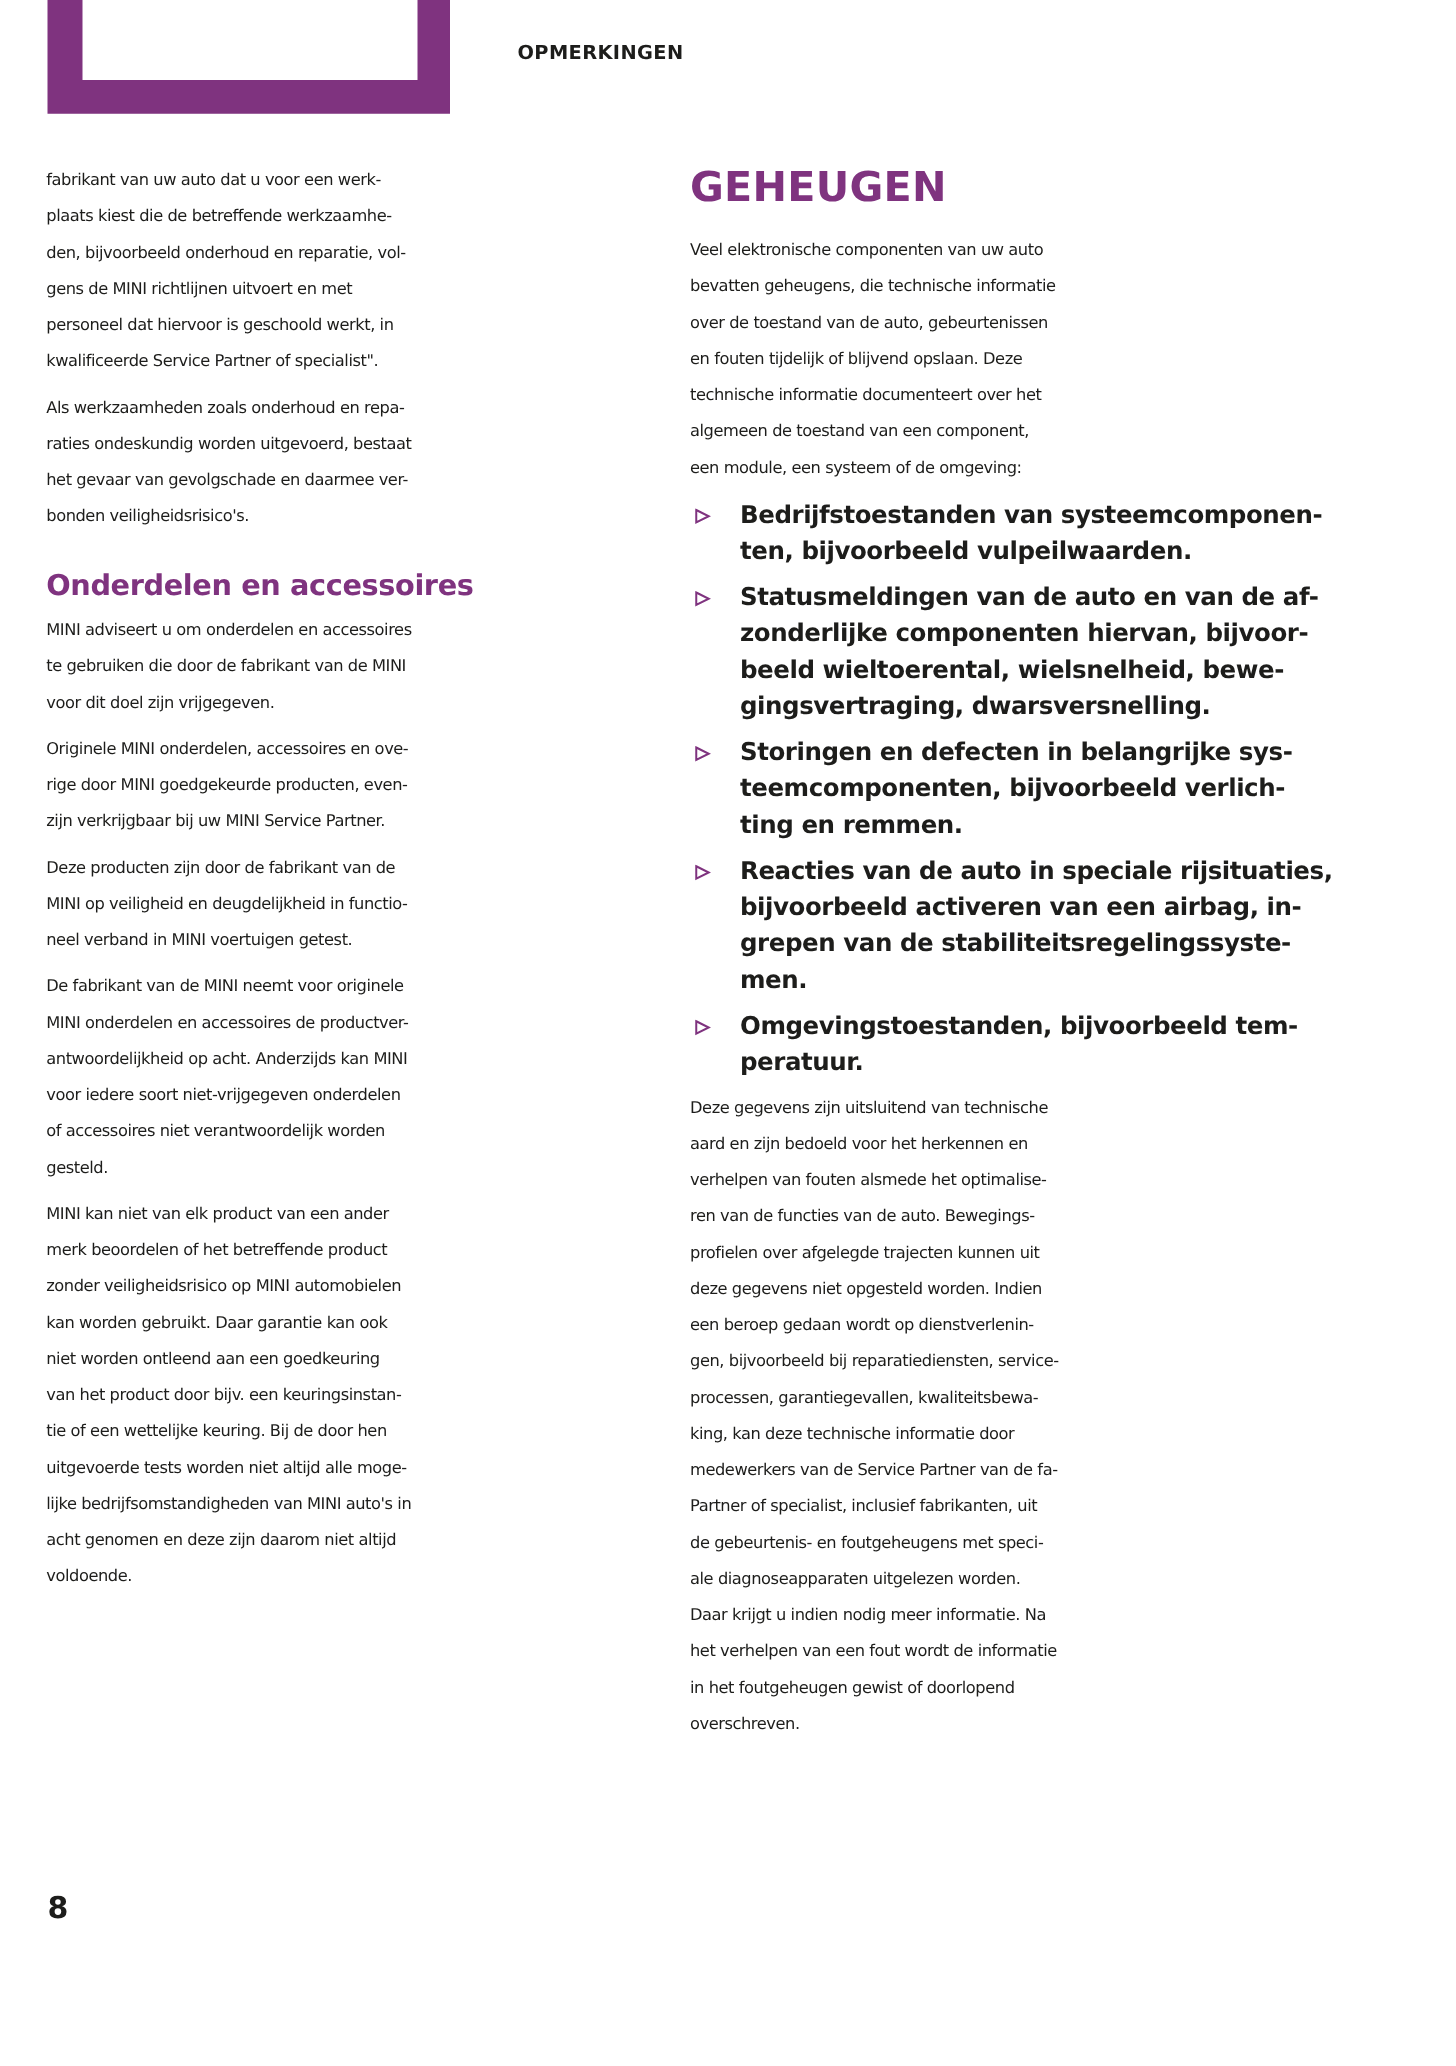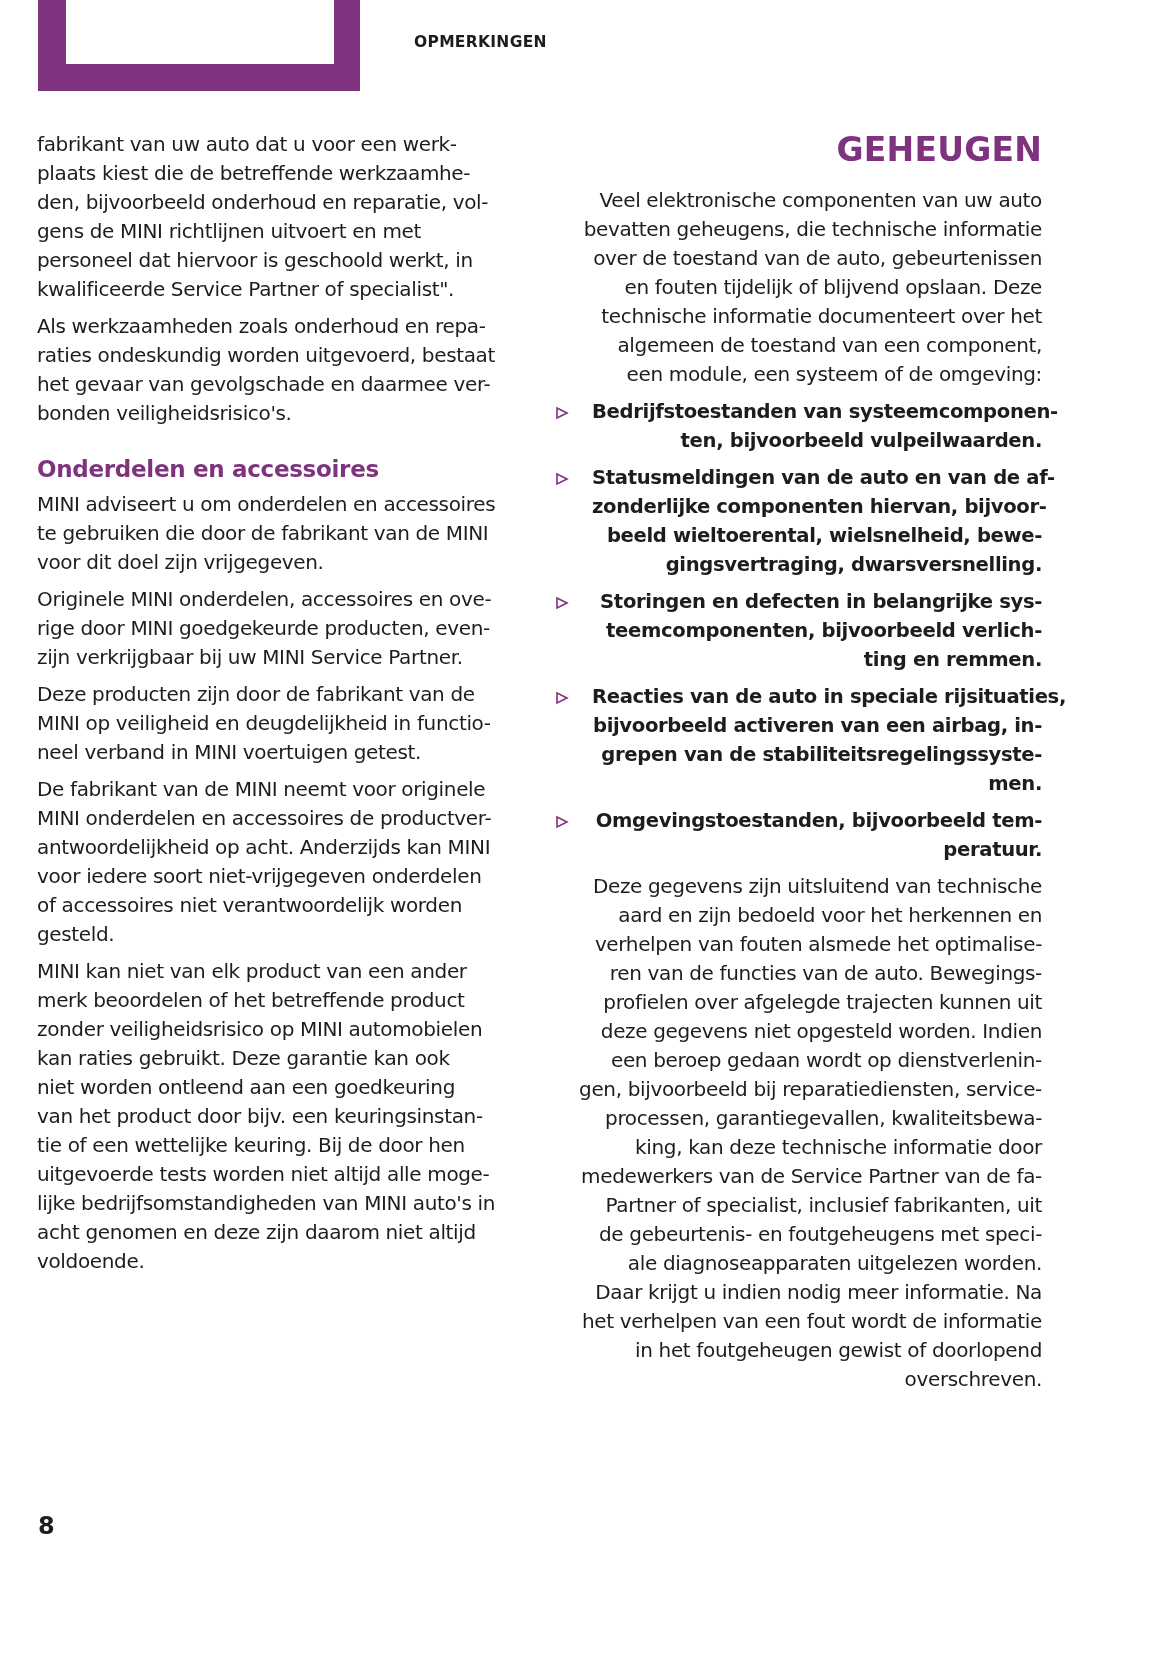--- a/index.html
+++ b/index.html
@@ -15,22 +15,22 @@
   .frame-inner {
     position: absolute; left: 28px; top: 0; width: 268px; height: 64px;
     background: #ffffff;
   }
   .running-header {
     position: absolute; left: 414px; top: 33px;
     font-size: 15.5px; font-weight: bold; letter-spacing: 0.3px; color: #1d1d1b;
   }
   .col { position: absolute; top: 130px; width: 490px; }
   .col-left { left: 37px; }
-  .col-right { left: 552px; top: 132px; text-align: right; }
-  .para { margin: 0 0 8px 0; font-size: 20px; line-height: 29px; letter-spacing: -0.35px; }
+  .col-right { left: 552px; top: 132px; }
+  .para { margin: 0 0 8px 0; font-size: 13px; line-height: 29px; letter-spacing: -0.35px; }
   .para .ln { display: block; white-space: nowrap; }
   .h-section {
     color: #7f337f; font-weight: bold; font-size: 23px; line-height: 30px;
     margin: 26px 0 6px 0; letter-spacing: -0.3px;
   }
   .h-main {
     color: #7f337f; font-weight: bold; font-size: 33px; line-height: 36px;
     margin: 0 0 18px 0; letter-spacing: 0.2px;
   }
   .bullets { margin: 0 0 8px 0; padding: 0; list-style: none; font-weight: bold; }
@@ -95,21 +95,21 @@
         <span class="ln">MINI onderdelen en accessoires de productver-</span>
         <span class="ln">antwoordelijkheid op acht. Anderzijds kan MINI</span>
         <span class="ln">voor iedere soort niet-vrijgegeven onderdelen</span>
         <span class="ln">of accessoires niet verantwoordelijk worden</span>
         <span class="ln">gesteld.</span>
       </p>
       <p class="para">
         <span class="ln">MINI kan niet van elk product van een ander</span>
         <span class="ln">merk beoordelen of het betreffende product</span>
         <span class="ln">zonder veiligheidsrisico op MINI automobielen</span>
-        <span class="ln">kan raties gebruikt. Deze garantie kan ook</span>
+        <span class="ln">kan worden gebruikt. Daar garantie kan ook</span>
         <span class="ln">niet worden ontleend aan een goedkeuring</span>
         <span class="ln">van het product door bijv. een keuringsinstan-</span>
         <span class="ln">tie of een wettelijke keuring. Bij de door hen</span>
         <span class="ln">uitgevoerde tests worden niet altijd alle moge-</span>
         <span class="ln">lijke bedrijfsomstandigheden van MINI auto's in</span>
         <span class="ln">acht genomen en deze zijn daarom niet altijd</span>
         <span class="ln">voldoende.</span>
       </p>
     </div>
 </div>

